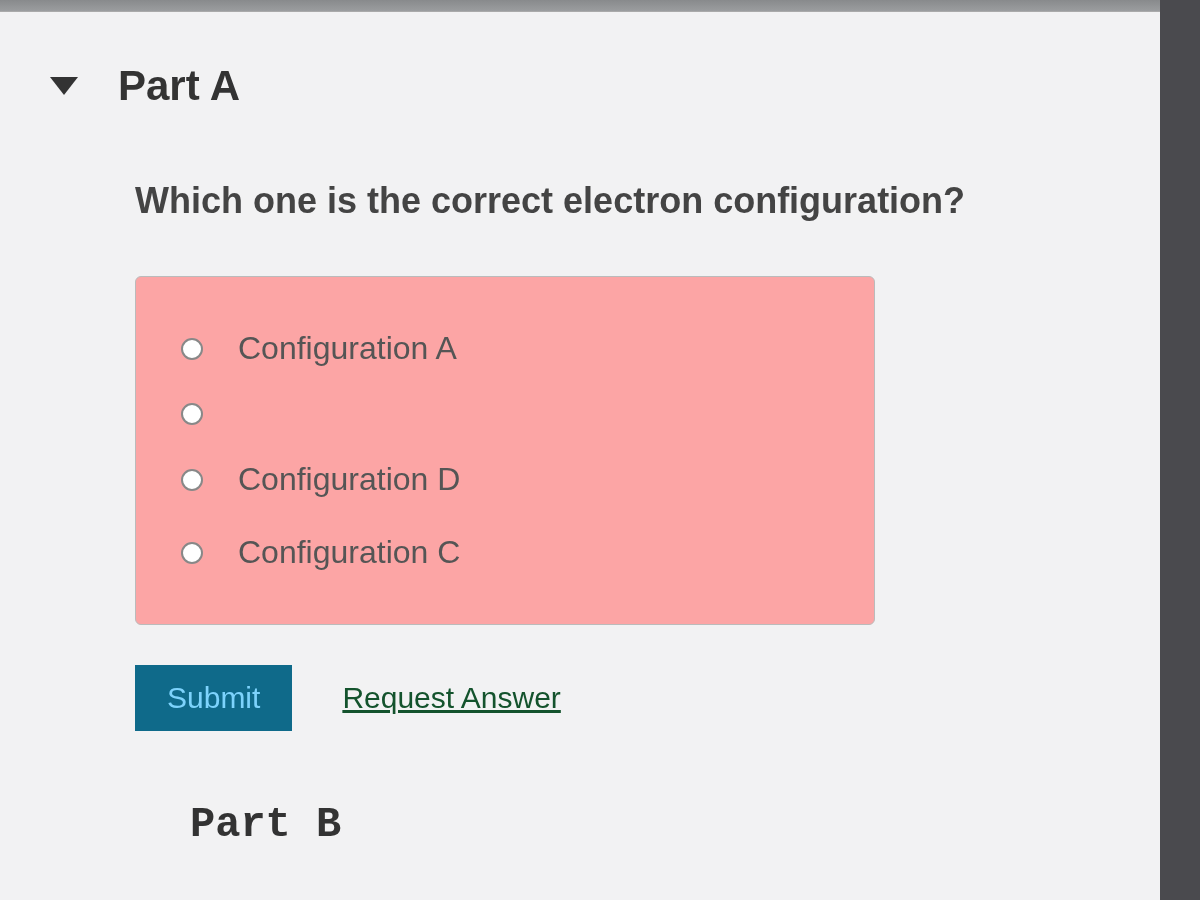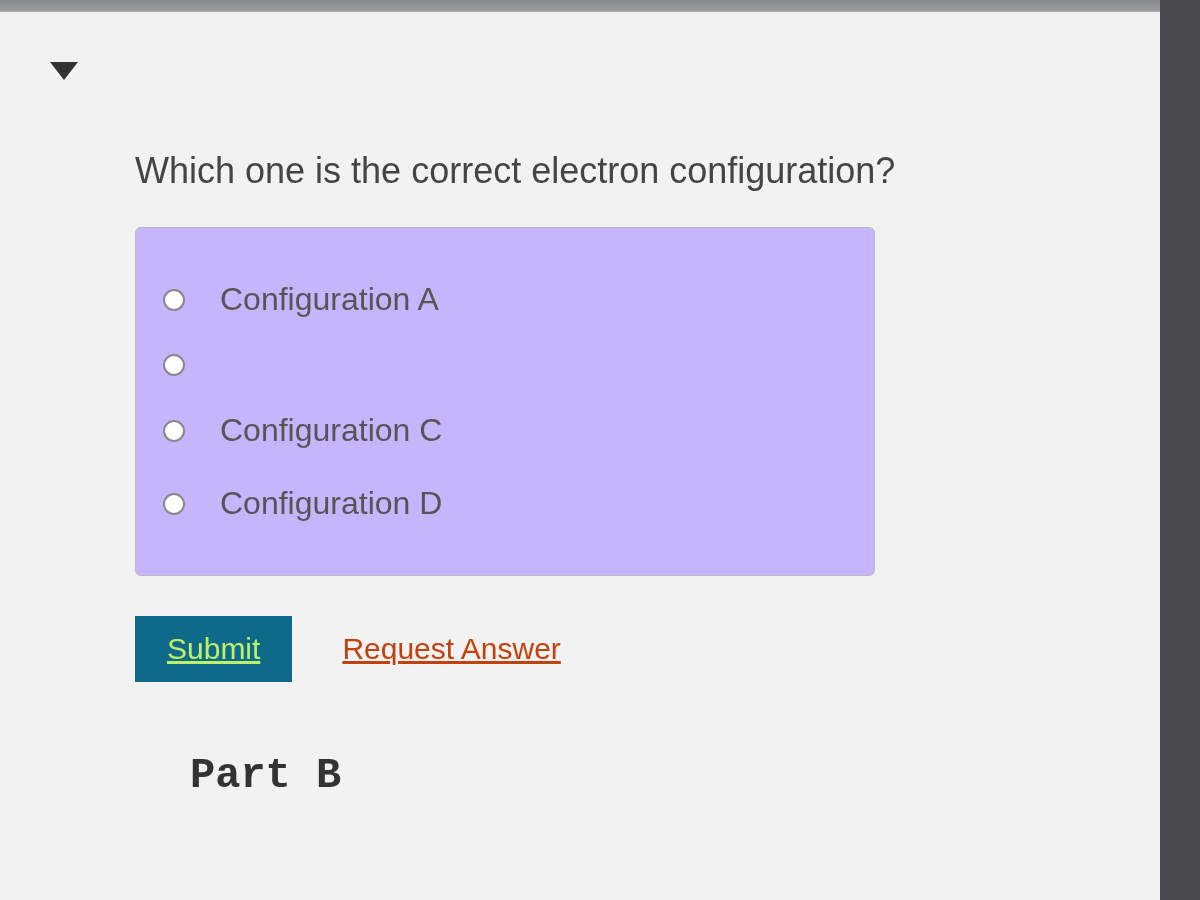--- a/index.html
+++ b/index.html
@@ -52,29 +52,29 @@
       color: #333;
     }
 
     .content-area {
       padding: 20px 60px 0 135px;
     }
 
     .question-text {
       font-size: 36px;
       color: #444;
-      margin-bottom: 35px;
-      font-weight: 400;
+      margin-bottom: 54px;
+      font-weight: 700;
     }
 
     .options-box {
       border: 1px solid #bbb;
       border-radius: 6px;
-      background: #c4b5fd;
-      padding: 35px 27px;
+      background: #fca5a5;
+      padding: 35px 45px;
       width: 740px;
     }
 
     .option-row {
       display: flex;
       align-items: center;
       padding: 18px 0;
       cursor: pointer;
     }
 
@@ -103,31 +103,30 @@
     .button-row {
       display: flex;
       align-items: center;
       gap: 50px;
       margin-top: 40px;
       padding-left: 0;
     }
 
     .submit-btn {
       background: #0f6a8a;
-      color: #bef264;
+      color: #7dd3fc;
       font-size: 30px;
       padding: 16px 32px;
       border: none;
       cursor: pointer;
       font-family: inherit;
-      text-decoration: underline;
     }
 
     .request-link {
-      color: #c2410c;
+      color: #14532d;
       font-size: 30px;
       text-decoration: underline;
       cursor: pointer;
     }
 
     .part-b-header {
       display: flex;
       align-items: center;
       padding: 70px 0 0 190px;
       font-family: Liberation Mono, monospace;
@@ -141,40 +140,41 @@
 
   </style>
 </head>
 <body>
 
 <div class="page">
   <div class="top-gray-bar"></div>
 
   <div class="part-header">
     <div class="caret-icon"></div>
+    <div class="part-title">Part A</div>
   </div>
 
   <div class="content-area">
     <div class="question-text">Which one is the correct electron configuration?</div>
 
     <div class="options-box">
       <label class="option-row">
         <input type="radio" name="answer" class="radio-input" style="">
         <span class="option-label">Configuration A</span>
       </label>
       <label class="option-row">
         <input type="radio" name="answer" class="radio-input" style="">
       </label>
       <label class="option-row">
         <input type="radio" name="answer" class="radio-input" style="">
-        <span class="option-label">Configuration C</span>
+        <span class="option-label">Configuration D</span>
       </label>
       <label class="option-row">
         <input type="radio" name="answer" class="radio-input" style="">
-        <span class="option-label">Configuration D</span>
+        <span class="option-label">Configuration C</span>
       </label>
     </div>
 
     <div class="button-row">
       <button class="submit-btn">Submit</button>
       <a class="request-link">Request Answer</a>
     </div>
   </div>
 
   <div class="part-b-header">

